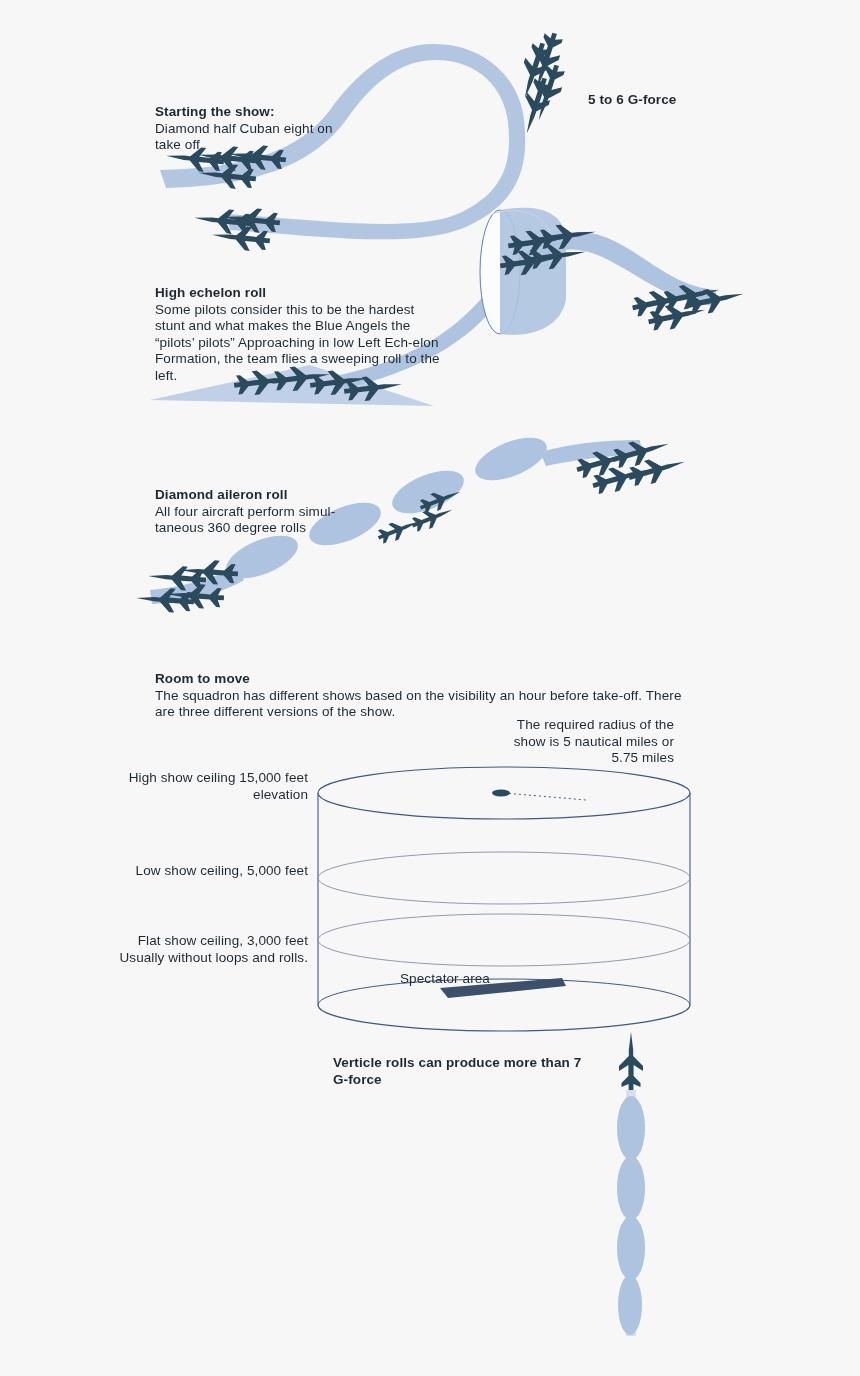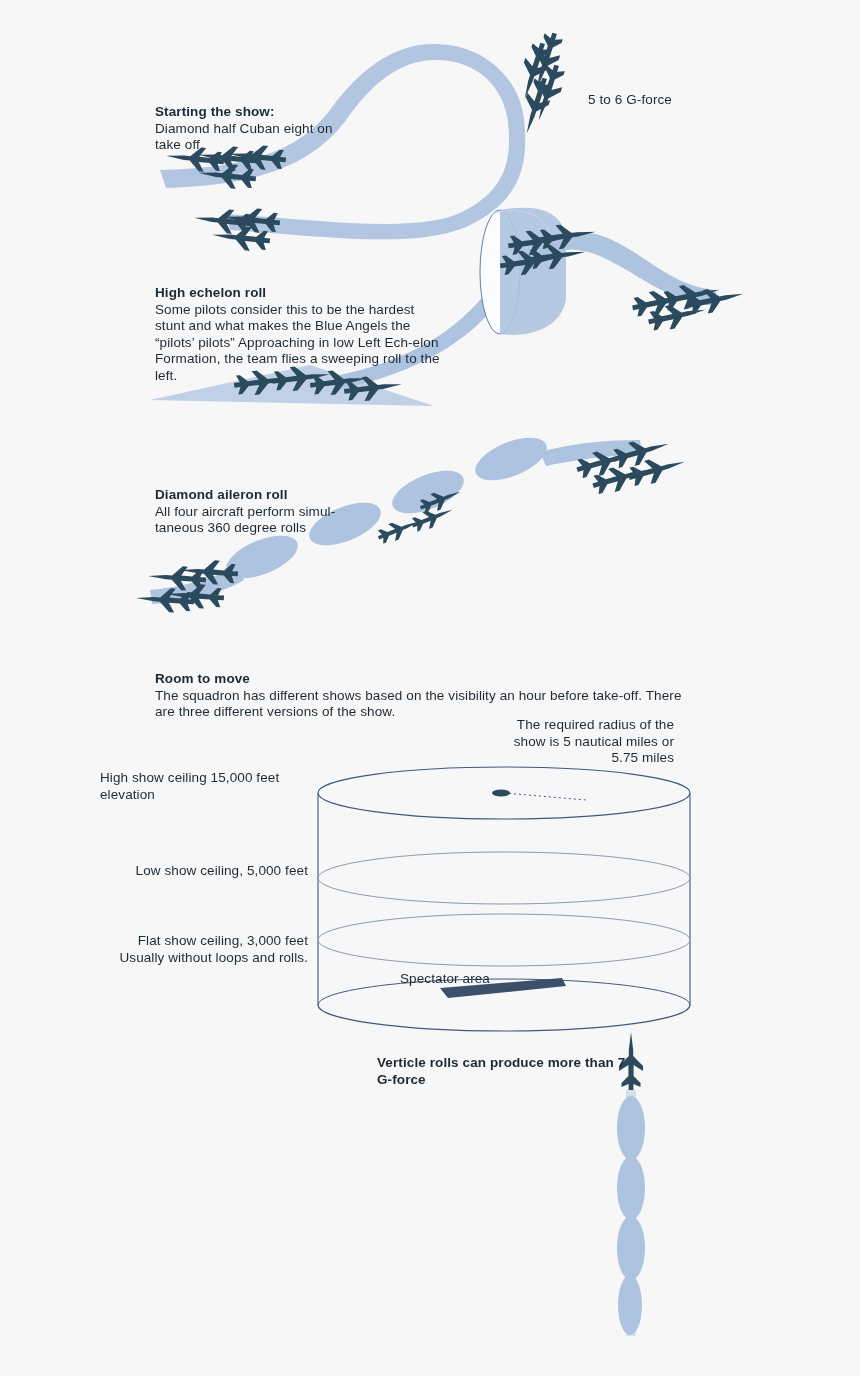--- a/index.html
+++ b/index.html
@@ -41,30 +41,30 @@
     display: block;
     margin-top: 28px;
   }
   .txt .bd {
     display: block;
     font-weight: normal;
   }
 
   
   #blk-start      { left: 155px; top: 76px;  width: 180px; }
-  #blk-gforce     { left: 588px; top: 92px;  width: 180px; font-weight: normal; }
+  #blk-gforce     { left: 588px; top: 92px;  width: 180px; font-weight: bold; }
   #blk-echelon    { left: 155px; top: 257px; width: 292px; }
   #blk-aileron    { left: 155px; top: 459px; width: 220px; }
   #blk-room       { left: 155px; top: 643px; width: 540px; }
   #blk-radius     { left: 492px; top: 717px; width: 182px; text-align: right; }
-  #blk-high       { left: 100px; top: 770px; width: 208px; }
+  #blk-high       { left: 100px; top: 770px; width: 208px; text-align: right; }
   #blk-low        { left: 100px; top: 863px; width: 208px; text-align: right; }
   #blk-flat       { left: 100px; top: 933px; width: 208px; text-align: right; }
   #blk-spectator  { left: 400px; top: 971px; width: 110px; font-weight: normal; line-height: 16px;}
-  #blk-vertical   { left: 333px; top: 1055px; width: 260px; font-weight: bold; margin-left: 44px; }
+  #blk-vertical   { left: 333px; top: 1055px; width: 260px; font-weight: bold; }
 </style>
 </head>
 <body>
 
 <div class="stage">
 
   <svg class="art" viewBox="0 0 860 1376">
     <defs>
 
       <g id="jet">

